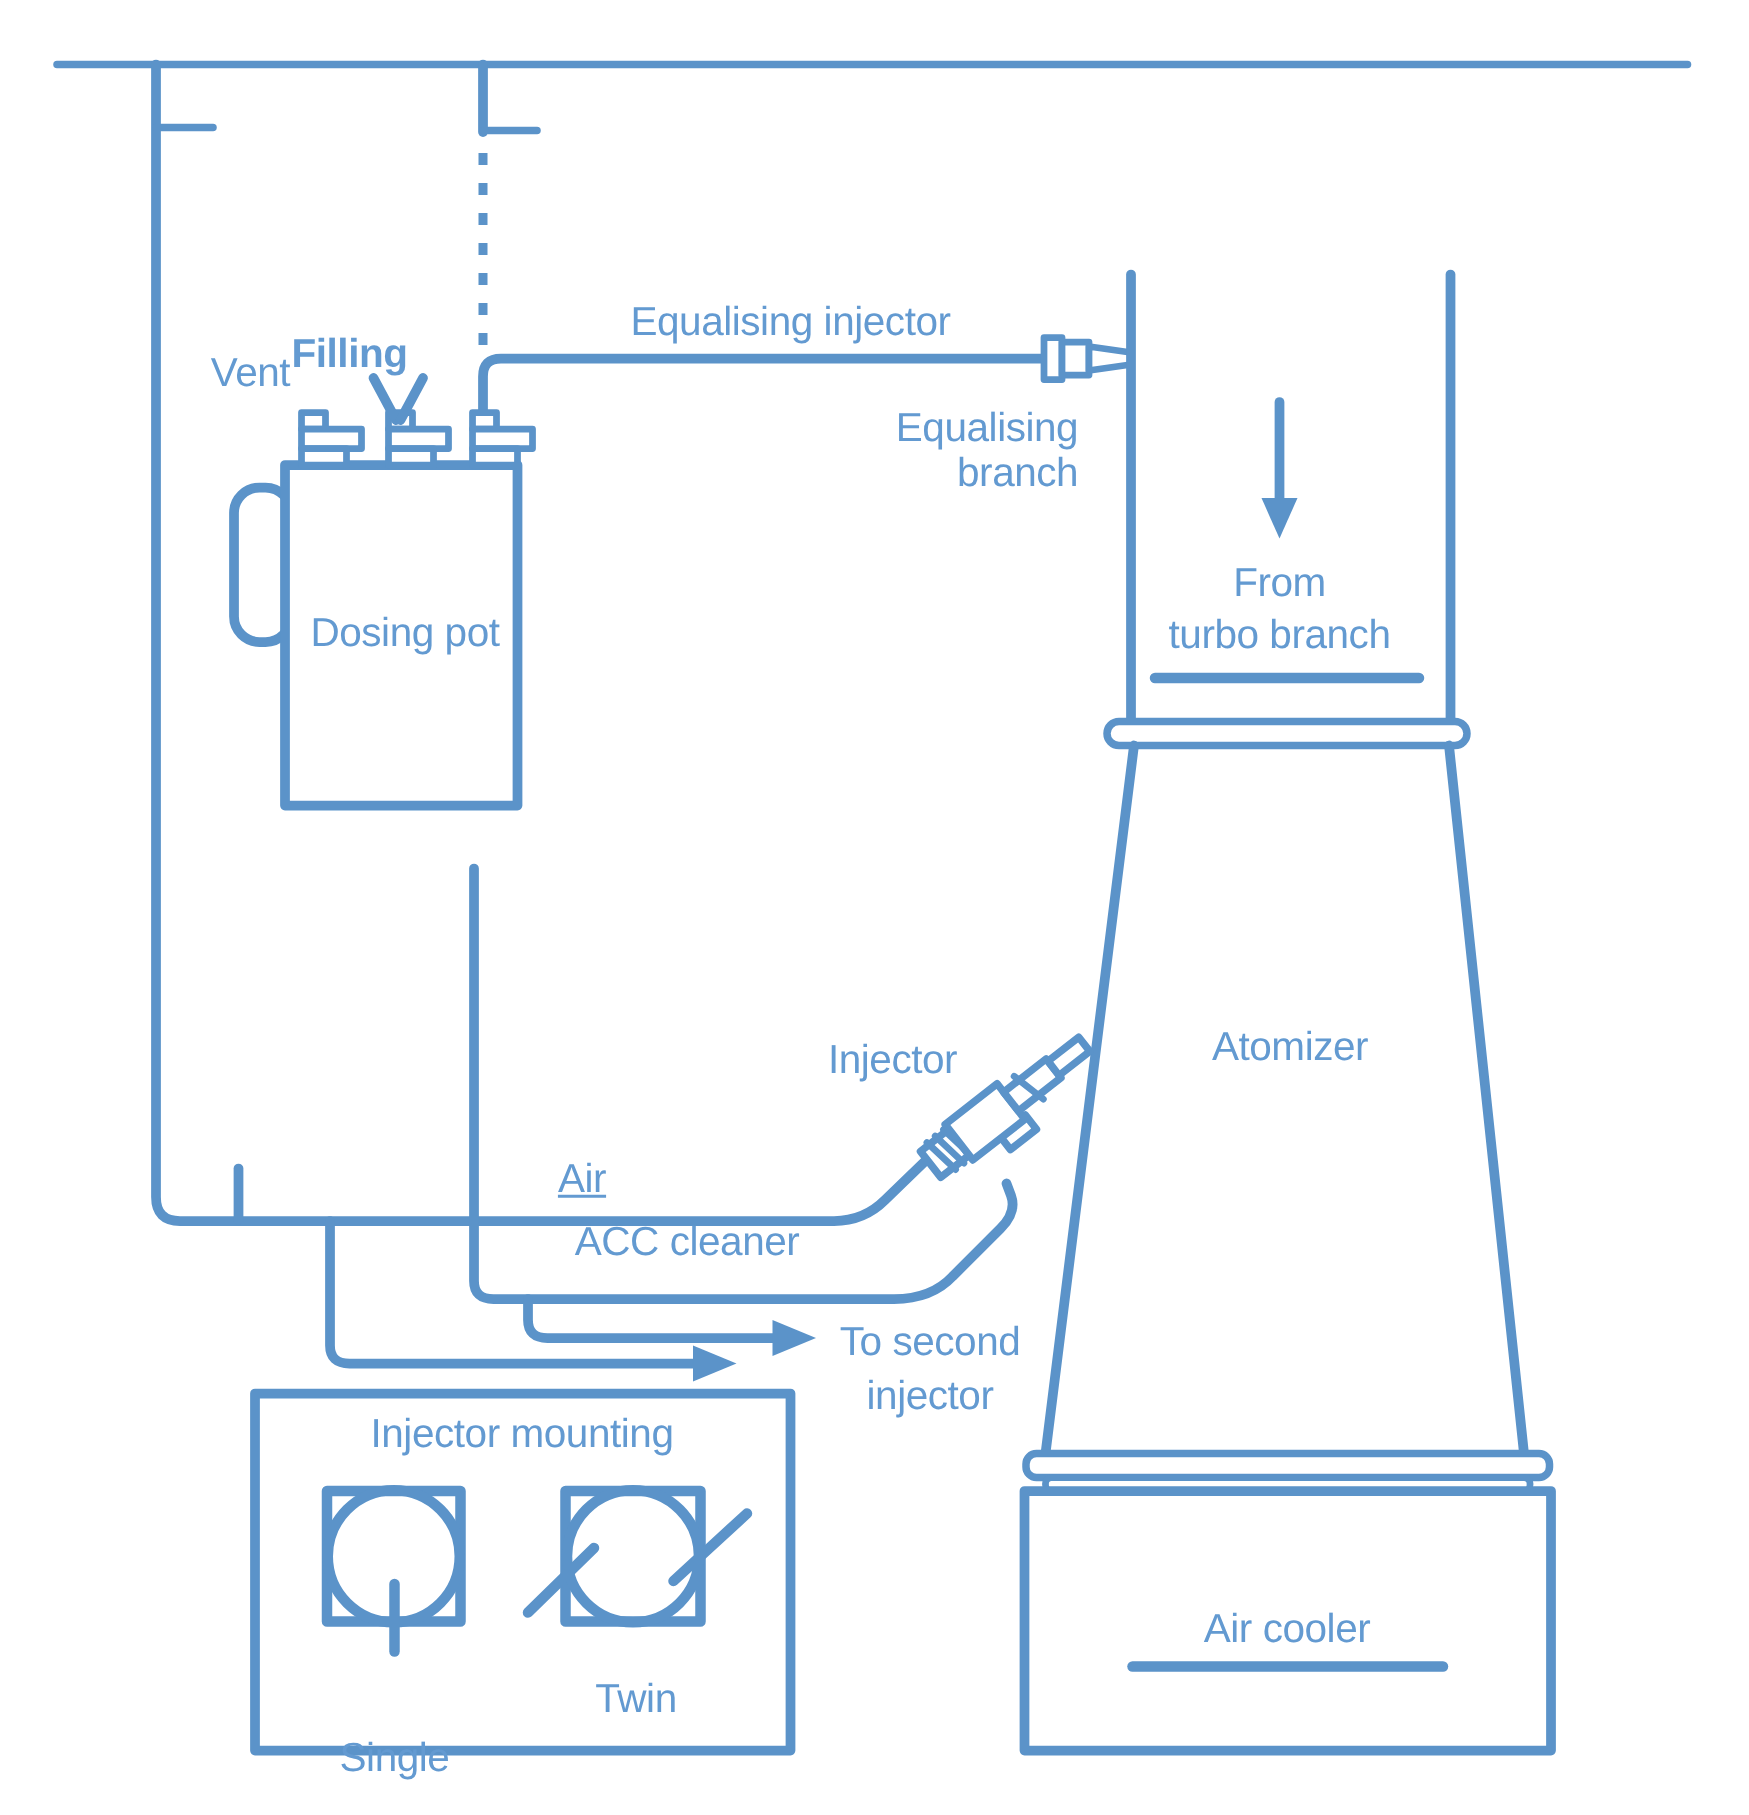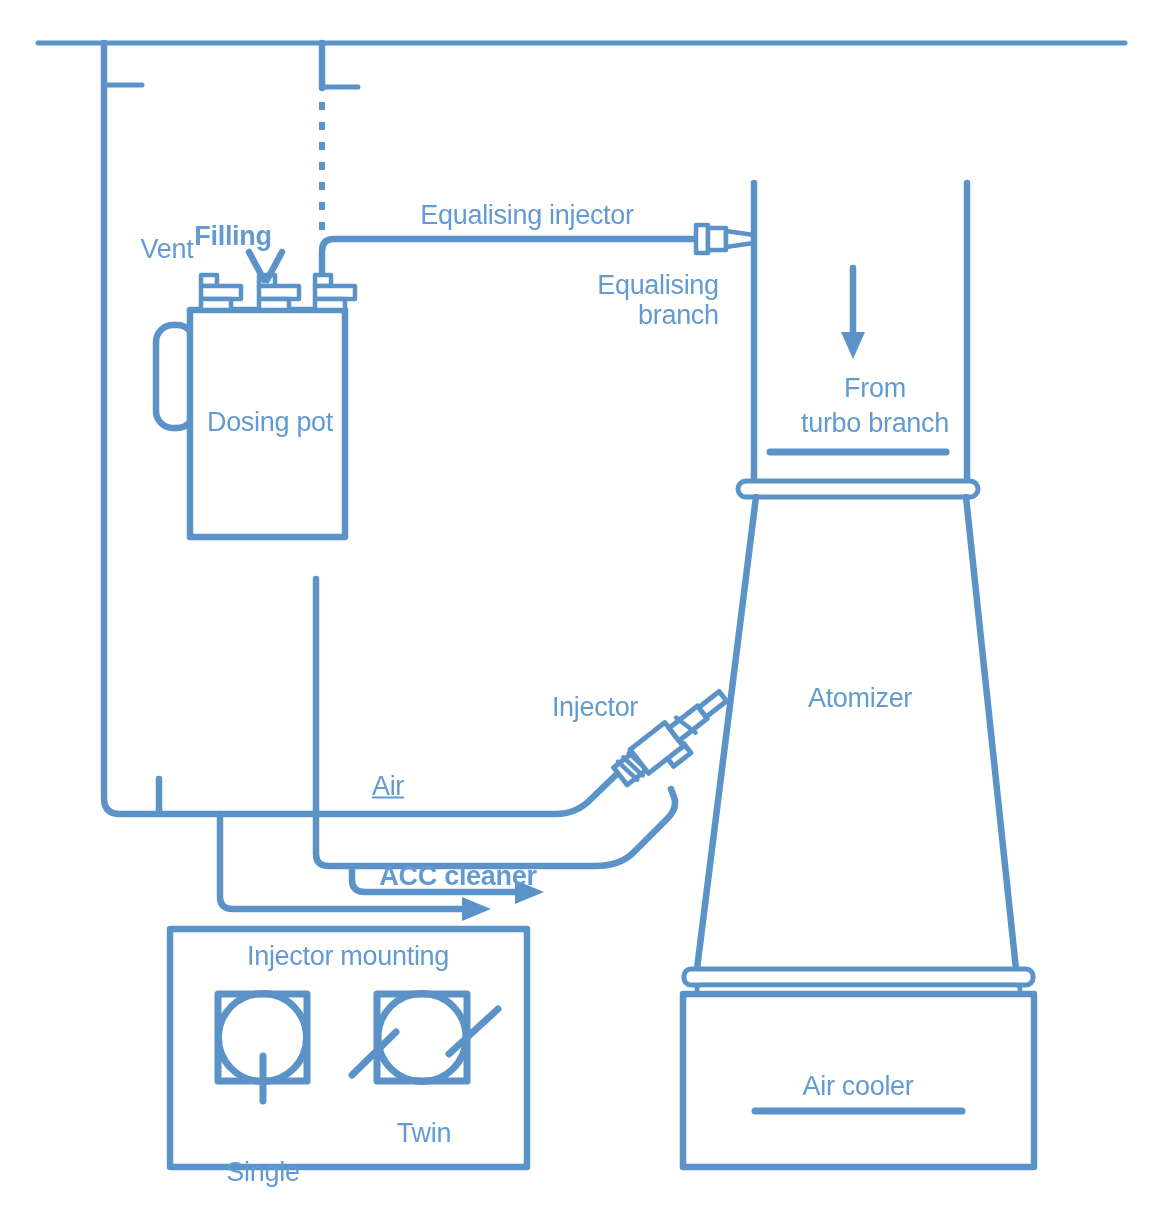--- a/index.html
+++ b/index.html
@@ -140,35 +140,39 @@
 
   <div class="label" style="left:233px;top:236px;font-weight:bold;">Filling</div>
 
   <div class="label" style="left:527px;top:215px;">Equalising injector</div>
 
   <div class="label lh30" style="left:658px;top:300px;text-align:right;">
     <span class="ln2">Equalising</span>
     <span class="ln2">branch</span>
   </div>
 
-  <div class="label lh35" style="left:875px;top:406px;">
+  <div class="label lh35" style="left:853px;top:406px;">
     <span class="ln2">From</span>
     <span class="ln2">turbo branch</span>
   </div>
 
   <div class="label" style="left:270px;top:422px;">Dosing pot</div>
 
   <div class="label" style="left:860px;top:698px;">Atomizer</div>
 
   <div class="label" style="left:595px;top:707px;">Injector</div>
 
   <div class="label" style="left:388px;top:786px;text-decoration:underline;">Air</div>
 
-  <div class="label" style="left:458px;top:876px;font-weight:bold;">ACC cleaner</div>
+  <div class="label" style="left:458px;top:828px;">ACC cleaner</div>
 
+  <div class="label lh36" style="left:620px;top:912px;">
+    <span class="ln2">To second</span>
+    <span class="ln2">injector</span>
+  </div>
 
   <div class="label" style="left:348px;top:956px;">Injector mounting</div>
 
   <div class="label" style="left:263px;top:1133px;margin-top:39px;">Single</div>
 
   <div class="label" style="left:424px;top:1133px;">Twin</div>
 
   <div class="label" style="left:858px;top:1086px;">Air cooler</div>
 
 </div>

